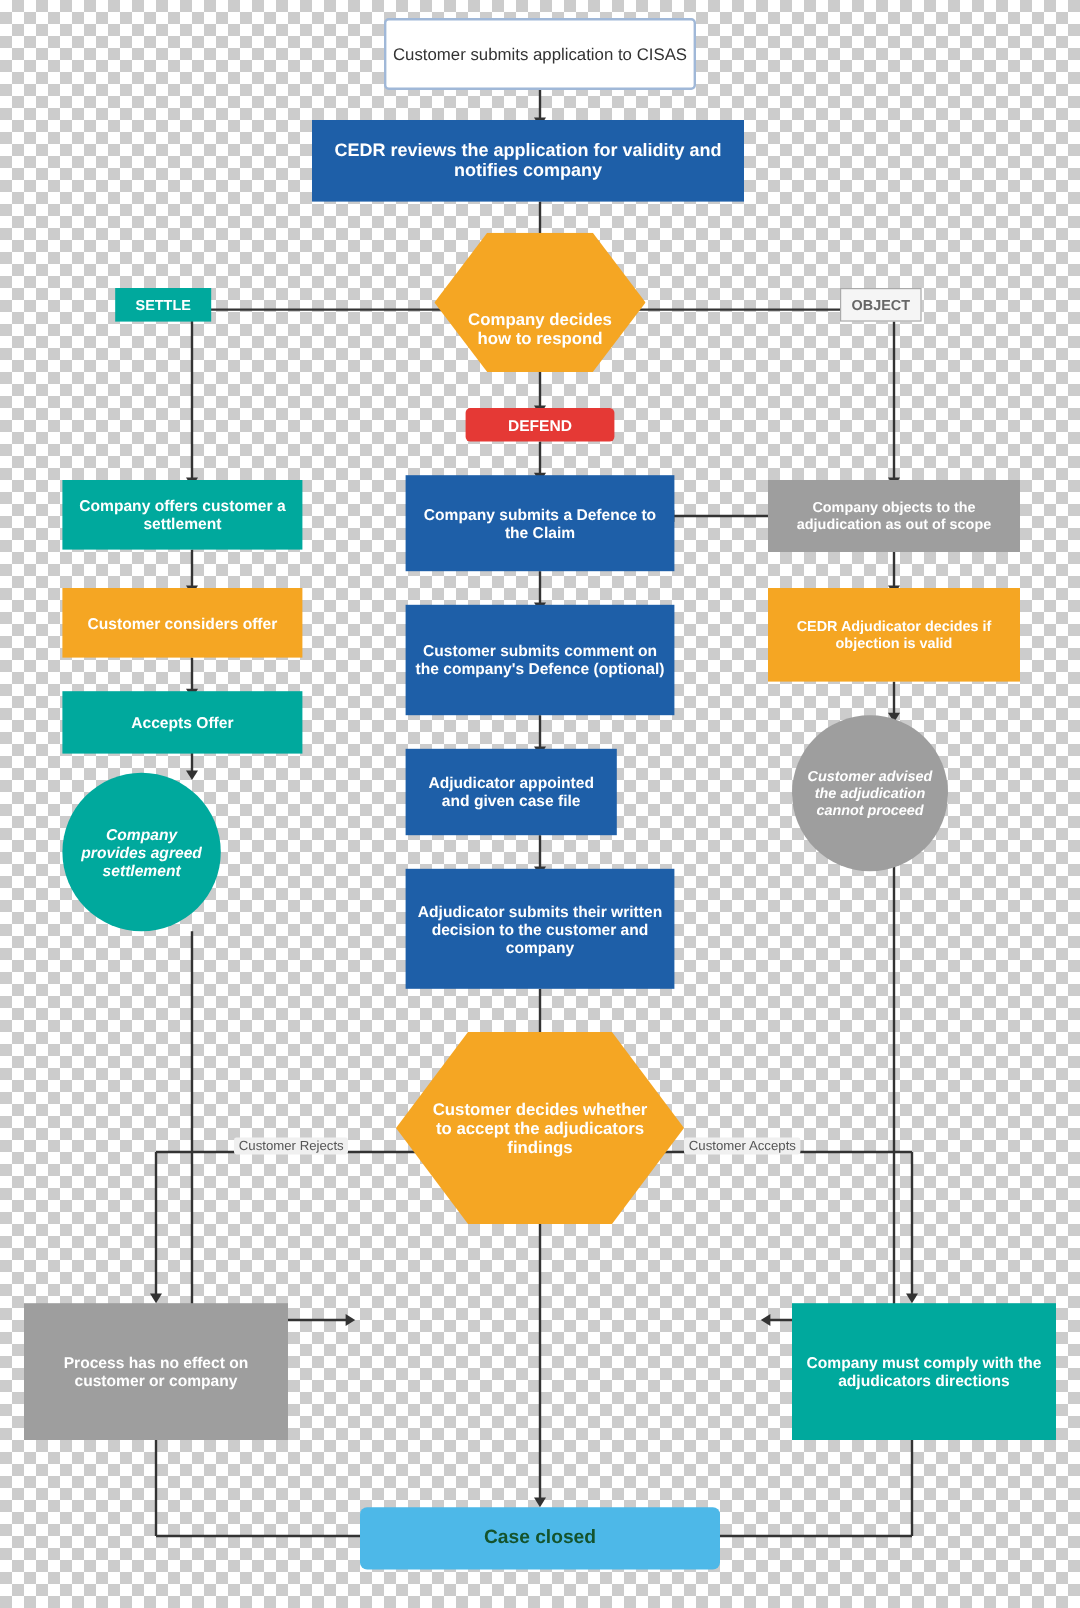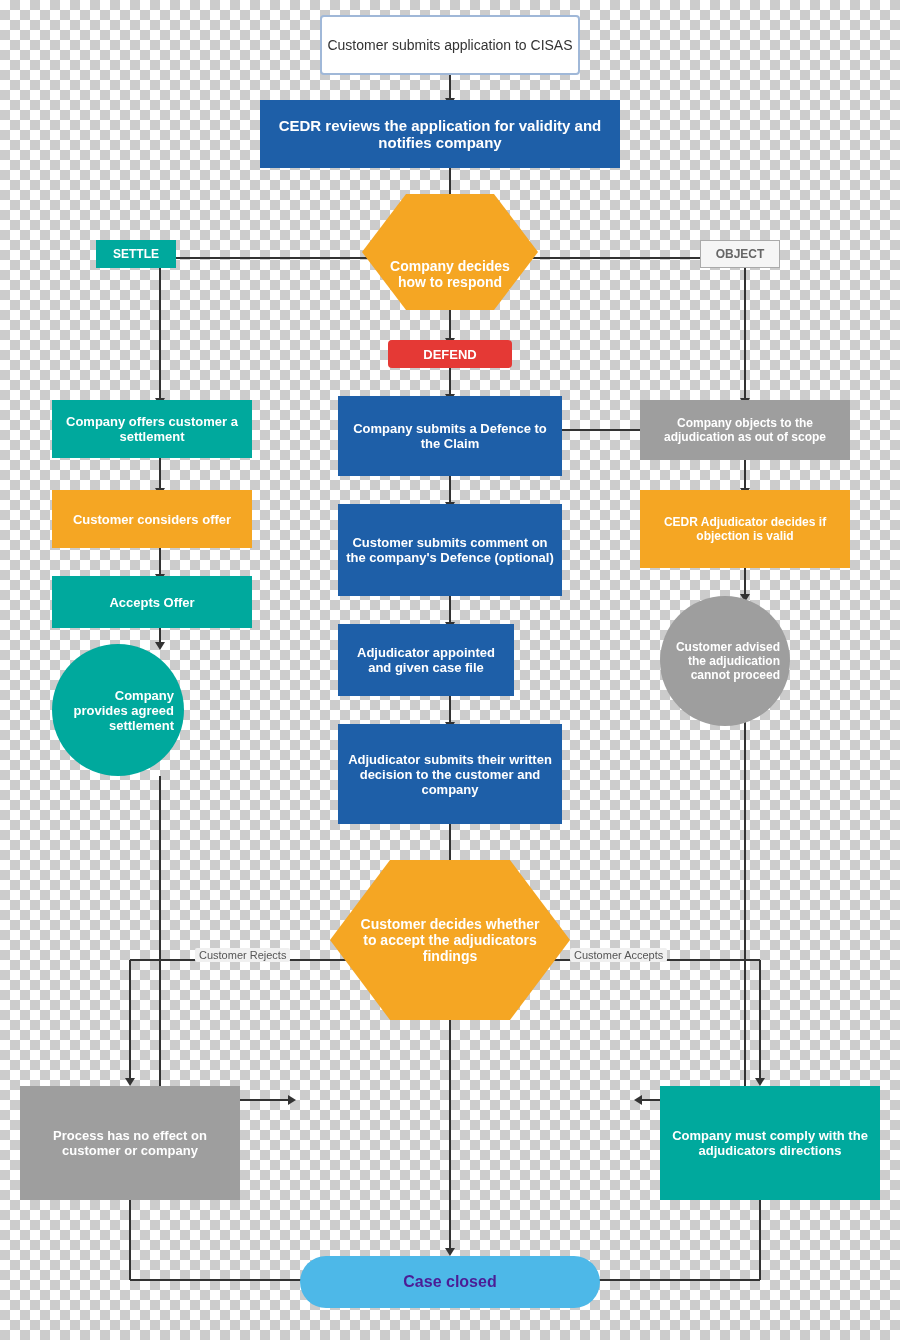--- a/index.html
+++ b/index.html
@@ -25,32 +25,33 @@
       text-align: center;
       font-weight: bold;
     }
 
     
     .rect { border-radius: 0; }
     .rect-blue { background: #1e5fa8; color: #fff; }
     .rect-teal { background: #00a99d; color: #fff; }
     .rect-orange { background: #f5a623; color: #fff; }
     .rect-gray { background: #9e9e9e; color: #fff; }
-    .rect-lightblue { background: #4db8e8; color: #4c1d95; border-radius: 26px; }
+    .rect-lightblue { background: #4db8e8; color: #14532d; border-radius: 6px; }
     .rect-outline { background: #fff; color: #333; border: 2px solid #a0b8d8; border-radius: 4px; }
 
     
     .circle {
       position: absolute;
       border-radius: 50%;
       display: flex;
       align-items: center;
       justify-content: center;
-      text-align: right;
+      text-align: center;
       font-weight: bold;
+      font-style: italic;
     }
     .circle-teal { background: #00a99d; color: #fff; }
     .circle-gray { background: #9e9e9e; color: #fff; }
 
     
     .pill-red {
       background: #e53935;
       color: #fff;
       border-radius: 4px;
       display: flex;
@@ -167,21 +168,21 @@
   </div>
 
   <div class="node rect rect-blue" style="left:260px; top:100px; width:360px; height:68px; font-size:15px; padding:8px;">
     <span>CEDR reviews the application for validity and notifies company</span>
   </div>
 
   <div class="node rect rect-teal" style="left:96px; top:240px; width:80px; height:28px; font-size:12px; font-weight:bold;">
     <span>SETTLE</span>
   </div>
 
-  <div class="node" style="left:700px; top:240px; width:80px; height:28px; font-size:12px; color:#666; border:1px solid #aaa; background:#f5f5f5; display:flex; align-items:center; justify-content:center;">
+  <div class="node" style="left:700px; top:240px; width:68px; height:28px; font-size:12px; color:#666; border:1px solid #aaa; background:#f5f5f5; display:flex; align-items:center; justify-content:center;">
     <span>OBJECT</span>
   </div>
 
   <div style="position:absolute; left:362px; top:194px; width:176px; height:116px;">
     <svg width="176" height="116" viewBox="0 0 176 116">
       <polygon points="44,0 132,0 176,58 132,116 44,116 0,58" fill="#f5a623"></polygon>
     </svg>
     <div style="position:absolute;top:0;left:0;width:176px;height:116px;display:flex;align-items:flex-end;justify-content:center;text-align:center;color:#fff;font-weight:bold;font-size:14px;padding:20px;">
       <span>Company decides how to respond</span>
     </div>

